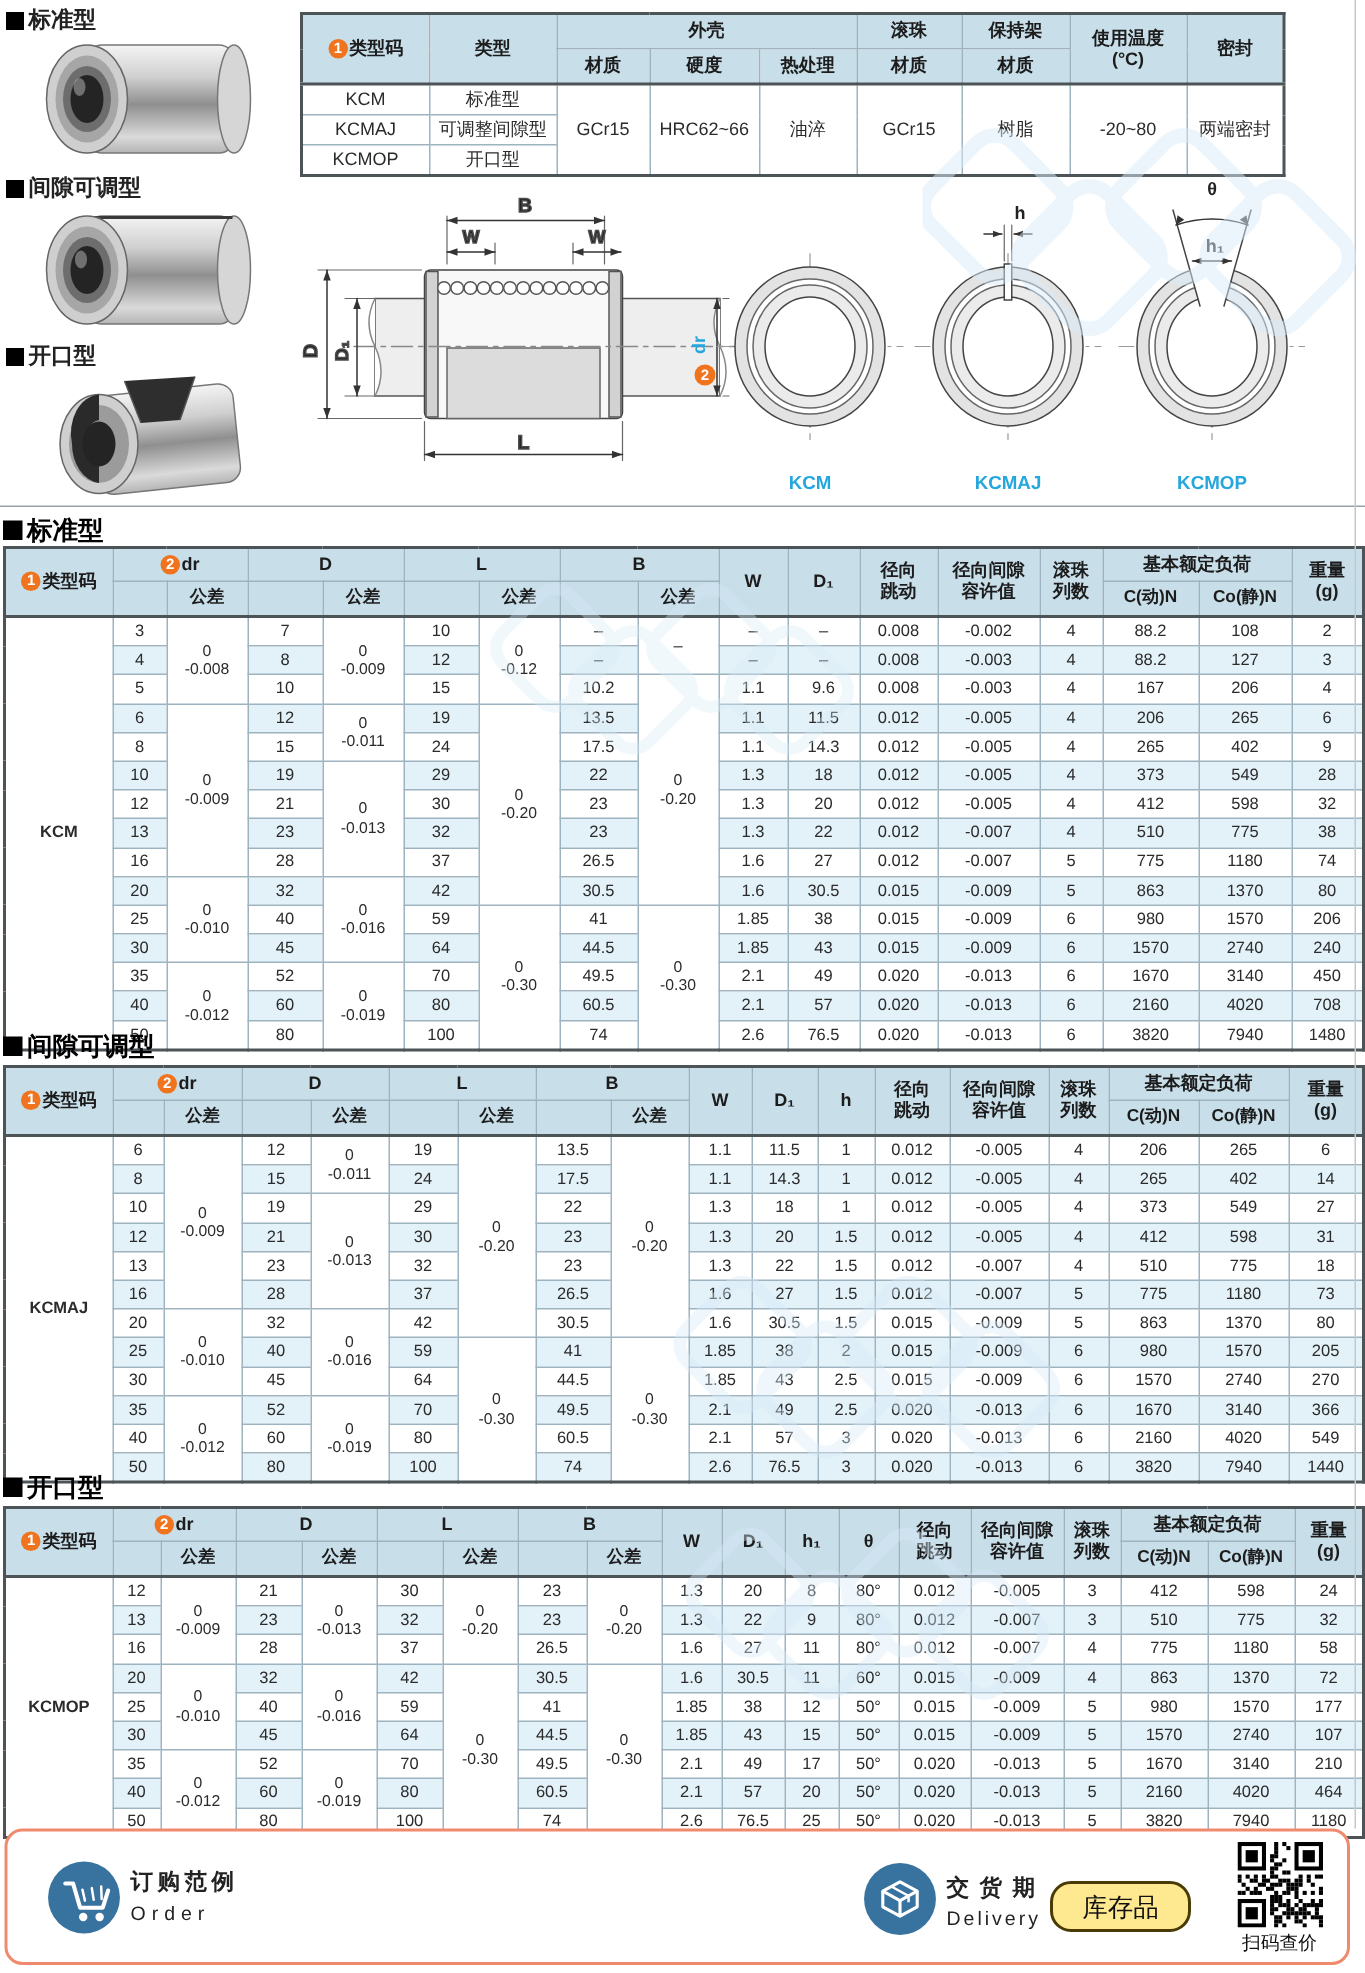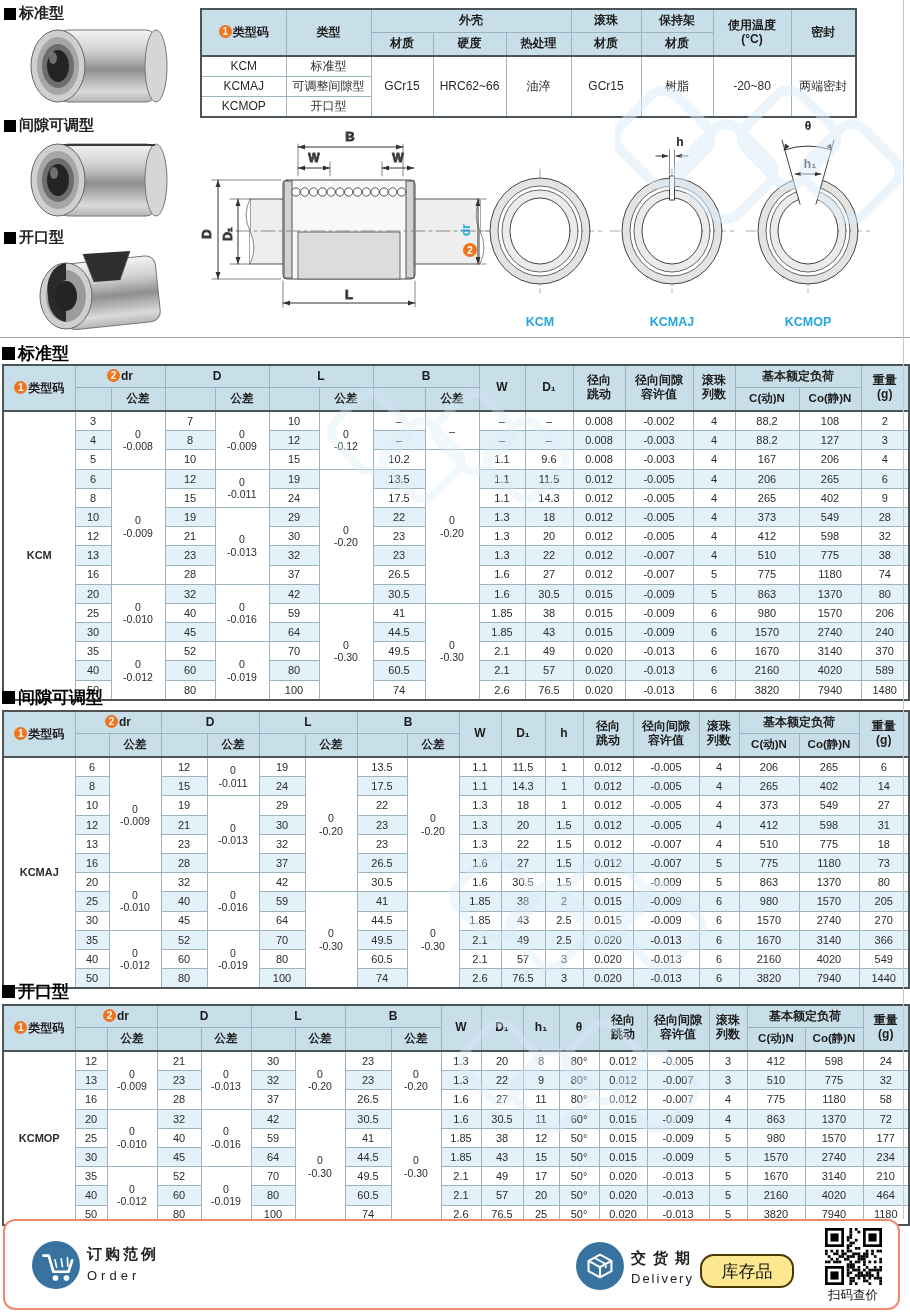--- a/index.html
+++ b/index.html
@@ -557,35 +557,35 @@
 -0.019</td>
             <td>70</td>
             <td>49.5</td>
             <td>2.1</td>
             <td>49</td>
             <td>0.020</td>
             <td>-0.013</td>
             <td>6</td>
             <td>1670</td>
             <td>3140</td>
-            <td>370</td>
+            <td>450</td>
           </tr>
           <tr>
             <td class="cy alt">40</td>
             <td class="alt">60</td>
             <td class="alt">80</td>
             <td class="alt">60.5</td>
             <td class="alt">2.1</td>
             <td class="alt">57</td>
             <td class="alt">0.020</td>
             <td class="alt">-0.013</td>
             <td class="alt">6</td>
             <td class="alt">2160</td>
             <td class="alt">4020</td>
-            <td class="alt">589</td>
+            <td class="alt">708</td>
           </tr>
           <tr>
             <td class="cy">50</td>
             <td>80</td>
             <td>100</td>
             <td>74</td>
             <td>2.6</td>
             <td>76.5</td>
             <td>0.020</td>
             <td>-0.013</td>
@@ -1031,21 +1031,21 @@
             <td class="alt">44.5</td>
             <td class="alt">1.85</td>
             <td class="alt">43</td>
             <td class="alt">15</td>
             <td class="alt">50°</td>
             <td class="alt">0.015</td>
             <td class="alt">-0.009</td>
             <td class="alt">5</td>
             <td class="alt">1570</td>
             <td class="alt">2740</td>
-            <td class="alt">234</td>
+            <td class="alt">107</td>
           </tr>
           <tr>
             <td class="cy">35</td>
             <td rowspan="3" class="tol">0
 -0.012</td>
             <td>52</td>
             <td rowspan="3" class="tol">0
 -0.019</td>
             <td>70</td>
             <td>49.5</td>

